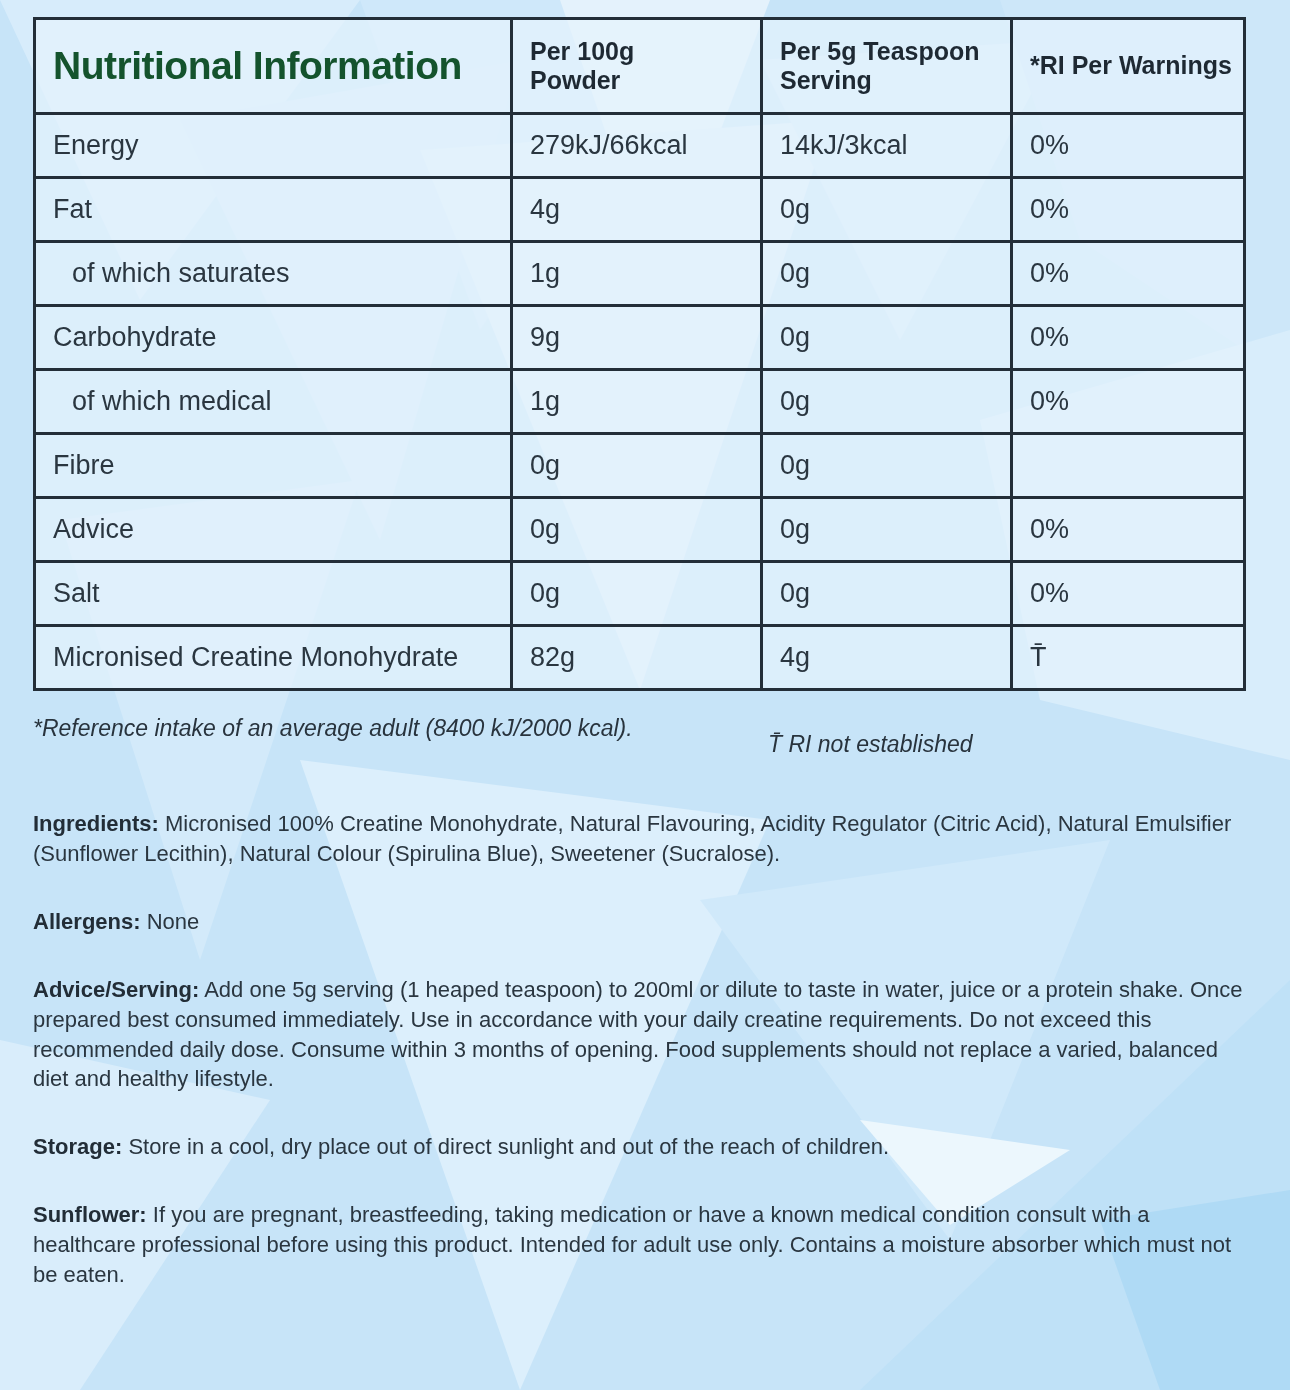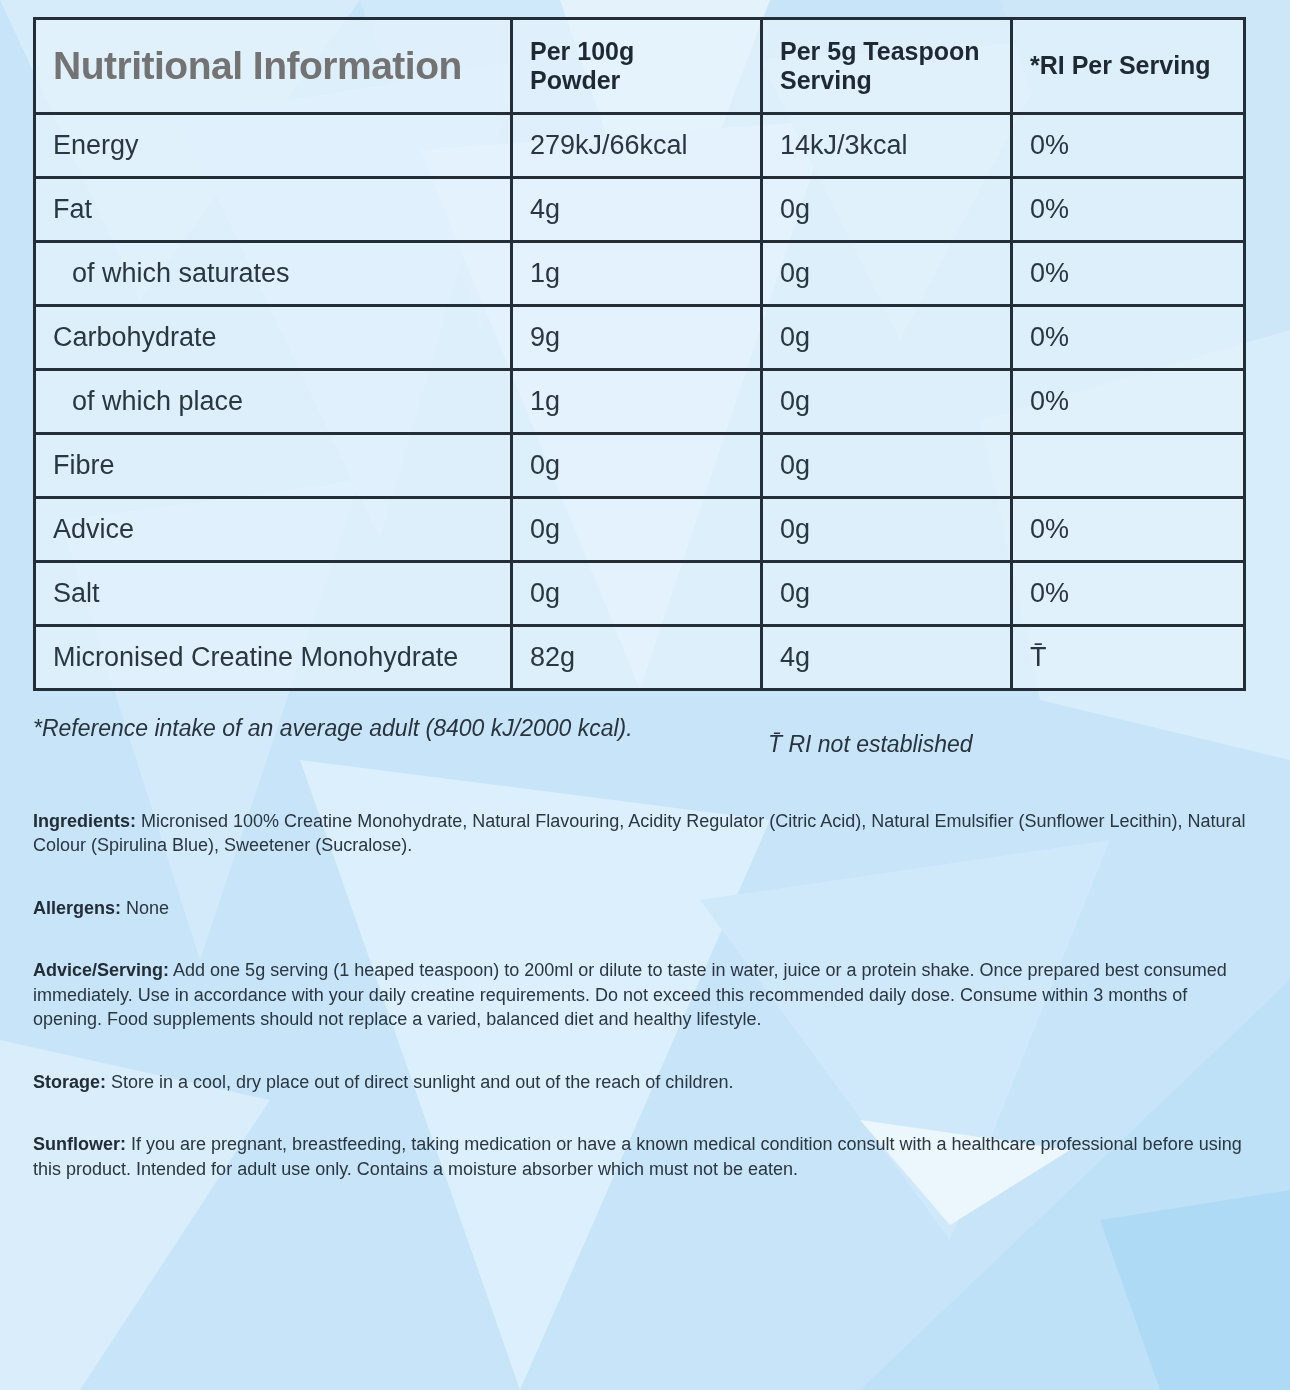--- a/index.html
+++ b/index.html
@@ -27,21 +27,21 @@
     vertical-align: middle;
     padding: 0 0 0 17px;
     background: rgba(228,242,252,0.72);
     overflow: hidden;
   }
   table.nutrition thead th { height: 92px; }
   table.nutrition tbody td { height: 61px; }
   th.title {
     font-size: 39px;
     font-weight: bold;
-    color: #737373;
+    color: #14532d;
     letter-spacing: -0.5px;
   }
   th.colhead {
     font-size: 25px;
     font-weight: bold;
     color: #1e2933;
     line-height: 1.18;
     white-space: pre-line;
   }
   td.val, td.name { font-size: 27px; }
@@ -54,21 +54,21 @@
     height: 38px;
     font-style: italic;
     font-size: 23px;
     color: #28333d;
   }
   .footnote-right { position: absolute; left: 735px; top: 16px; }
 
   .sections { margin: 56px 28px 0 33px; }
   p.section {
     margin: 0 12px 38px 0;
-    font-size: 18px;
+    font-size: 22px;
     line-height: 1.36;
     color: #2a3640;
   }
   p.section .label { font-weight: bold; color: #222d37; }
 </style>
 </head>
 <body>
 
 <div class="page">
 
@@ -100,21 +100,21 @@
           <col style="width:250px">
           <col style="width:233px">
       </colgroup>
       <thead>
         <tr>
           <th class="title">Nutritional Information</th>
           <th class="colhead">Per 100g
 Powder</th>
           <th class="colhead">Per 5g Teaspoon
 Serving</th>
-          <th class="colhead">*RI Per Serving</th>
+          <th class="colhead">*RI Per Warnings</th>
         </tr>
       </thead>
       <tbody>
         <tr>
           <td class="name">Energy</td>
           <td class="val">279kJ/66kcal</td>
           <td class="val">14kJ/3kcal</td>
           <td class="val">0%</td>
         </tr>
         <tr>
@@ -129,21 +129,21 @@
           <td class="val">0g</td>
           <td class="val">0%</td>
         </tr>
         <tr>
           <td class="name">Carbohydrate</td>
           <td class="val">9g</td>
           <td class="val">0g</td>
           <td class="val">0%</td>
         </tr>
         <tr class="sub">
-          <td class="name">of which place</td>
+          <td class="name">of which medical</td>
           <td class="val">1g</td>
           <td class="val">0g</td>
           <td class="val">0%</td>
         </tr>
         <tr>
           <td class="name">Fibre</td>
           <td class="val">0g</td>
           <td class="val">0g</td>
           <td class="val"></td>
         </tr>

